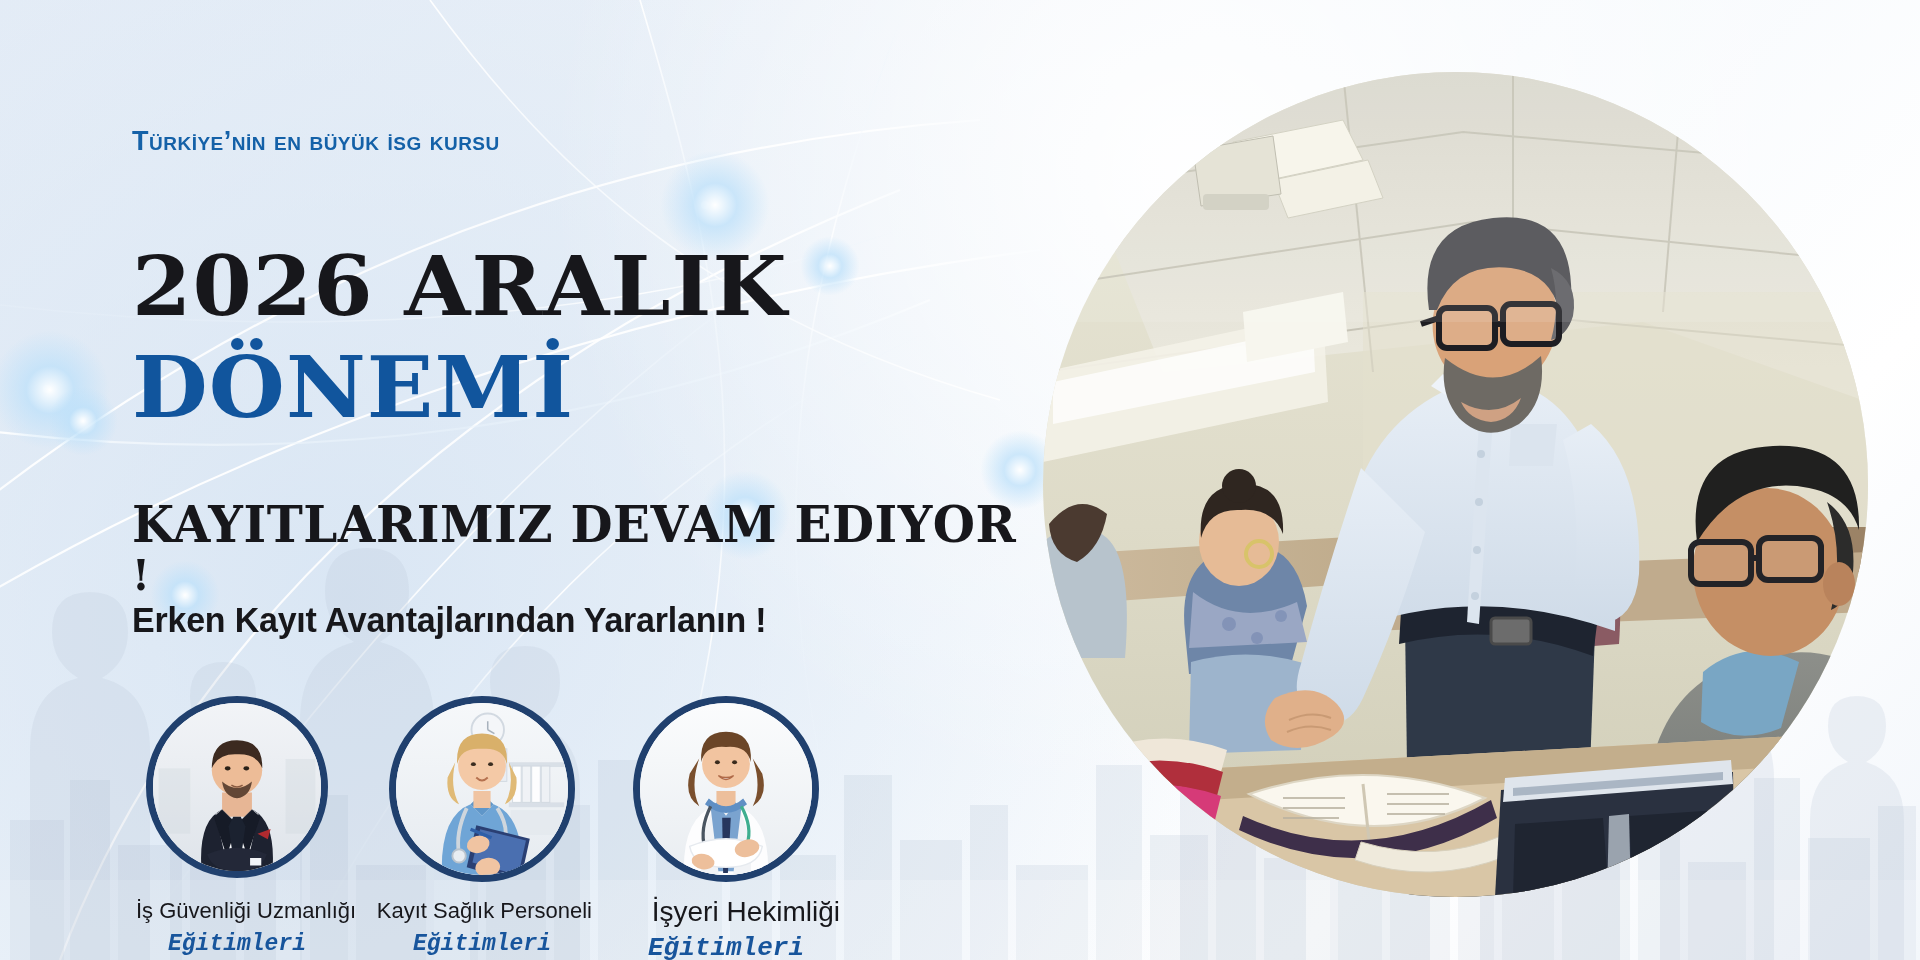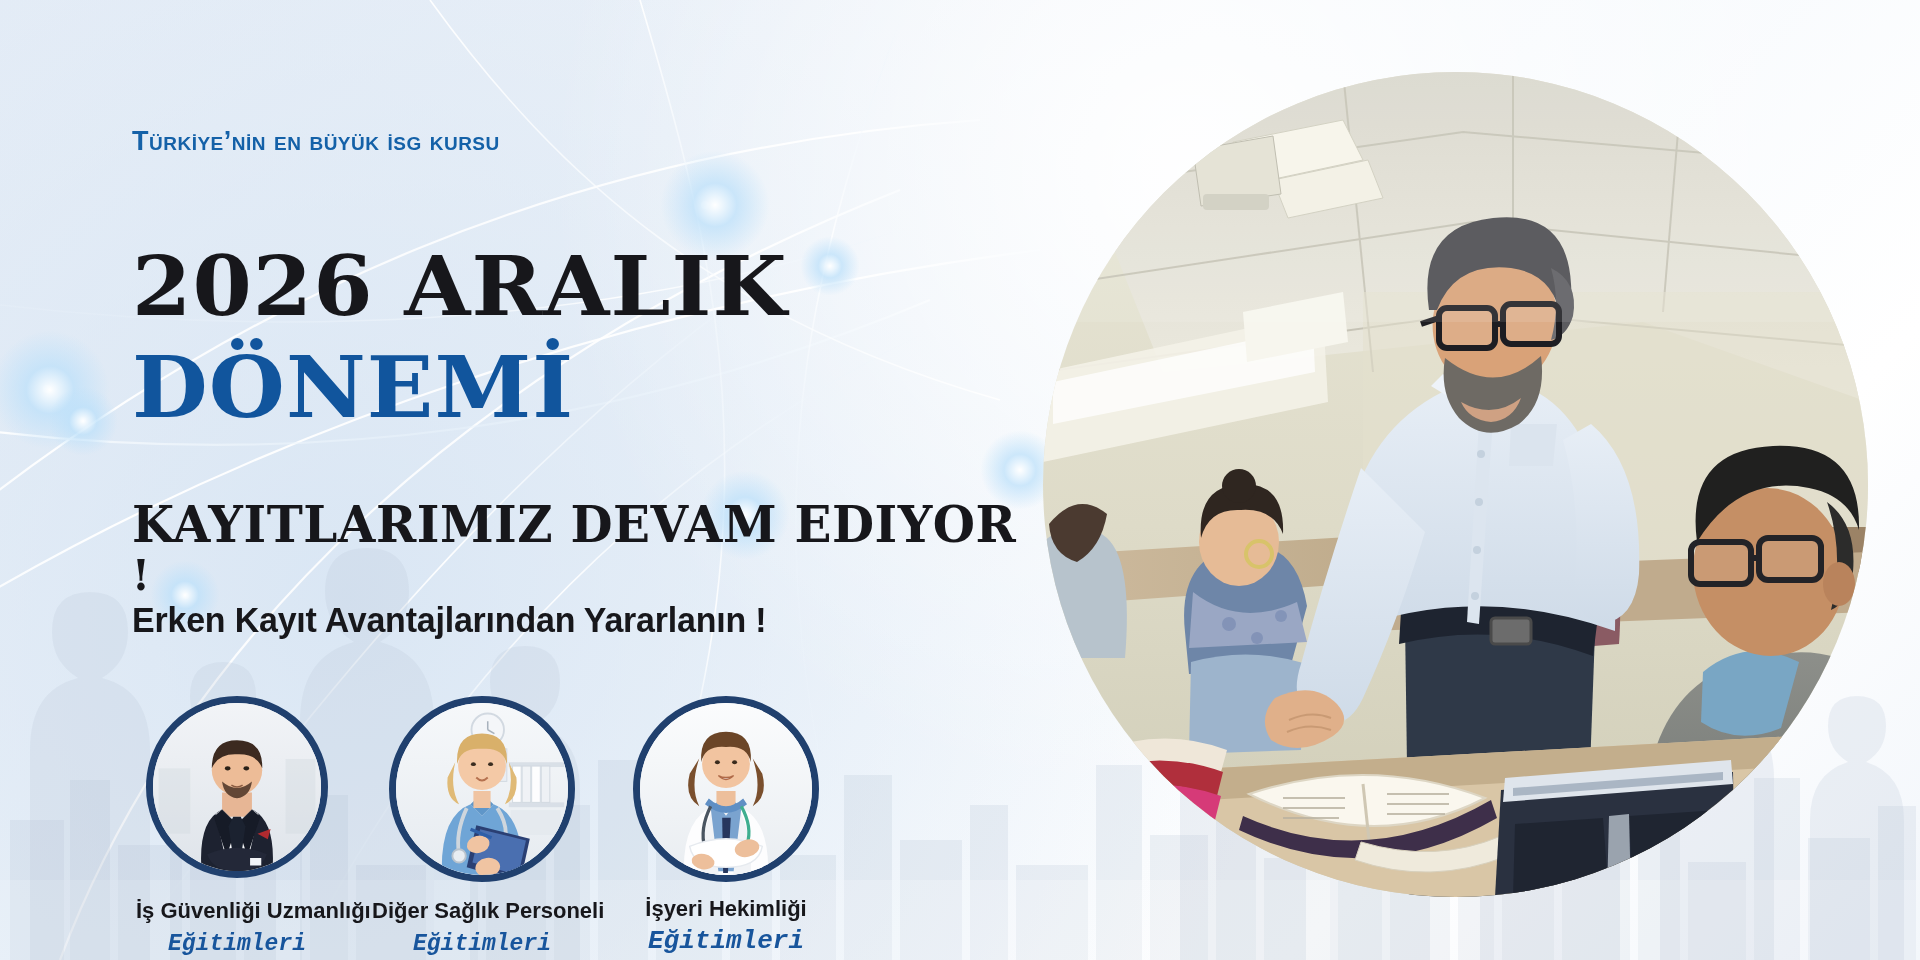--- a/index.html
+++ b/index.html
@@ -77,38 +77,38 @@
 
   
   .cards{position:absolute;left:0;top:648px;width:1020px;height:300px;}
   .card{position:absolute;top:0;text-align:center;}
   .card .ring{
     position:relative;border-radius:50%;overflow:hidden;
     border:7px solid #20406e;background:#f4f6f9;
     box-sizing:border-box;
   }
   .card .cap{
-    font-family:"Liberation Sans",sans-serif;font-weight:700;color:#17171b;
-    white-space:nowrap;line-height:1.15;
+    font-family:"Liberation Sans",sans-serif;font-weight:400;color:#17171b;
+    white-space:nowrap;line-height:1.15;text-align:right;
   }
   .card .sub{
     font-family:Liberation Mono, monospace;font-weight:700;font-style:italic;
     color:#18559c;line-height:1.15;
   }
   .c1{left:136px;width:202px;}
   .c1 .ring{width:182px;height:182px;margin:0 auto;}
   .c1 .cap{font-size:22px;margin-top:20px;}
   .c1 .sub{font-size:23px;margin-top:8px;}
   .c2{left:372px;width:220px;}
   .c2 .ring{width:186px;height:186px;margin:0 auto;}
   .c2 .cap{font-size:22px;margin-top:16px;}
   .c2 .sub{font-size:23px;margin-top:8px;}
   .c3{left:612px;width:228px;}
   .c3 .ring{width:186px;height:186px;margin:0 auto;}
-  .c3 .cap{font-size:22px;margin-top:14px;}
+  .c3 .cap{font-size:28px;margin-top:14px;}
   .c3 .sub{font-size:26px;margin-top:6px;}
 
   
   .hero{
     position:absolute;left:1043px;top:72px;width:825px;height:825px;
     border-radius:50%;overflow:hidden;
     box-shadow:0 0 0 0 rgba(0,0,0,0);
   }
   .hero svg{display:block;width:100%;height:100%;}
 </style>
@@ -325,21 +325,21 @@
 
             <path d="M64,64 q-2,-32 26,-32 q28,0 26,32 q-4,-18 -26,-16 q-22,-2 -26,16 Z" fill="#d9b06a"></path>
             <path d="M62,62 q-6,26 4,44 q-14,-6 -12,-28 Z" fill="#e0ba76"></path>
             <path d="M118,62 q6,26 -4,44 q14,-6 12,-28 Z" fill="#e0ba76"></path>
 
             <ellipse cx="81" cy="64" rx="2.6" ry="2" fill="#3a2d20"></ellipse>
             <ellipse cx="99" cy="64" rx="2.6" ry="2" fill="#3a2d20"></ellipse>
             <path d="M84,78 q6,6 12,0" stroke="#b5714f" stroke-width="2" fill="none"></path>
           </svg>
         </div>
-        <div class="cap">Diğer Sağlık Personeli</div>
+        <div class="cap">Kayıt Sağlık Personeli</div>
         <div class="sub">Eğitimleri</div>
       </div>
 
       <div class="card c3">
         <div class="ring">
           <svg viewBox="0 0 180 180">
             <defs>
               <linearGradient id="bg3" x1="0" y1="0" x2="0" y2="1">
                 <stop offset="0%" stop-color="#fbfcfd"></stop>
                   <stop offset="100%" stop-color="#e9edf1"></stop>

